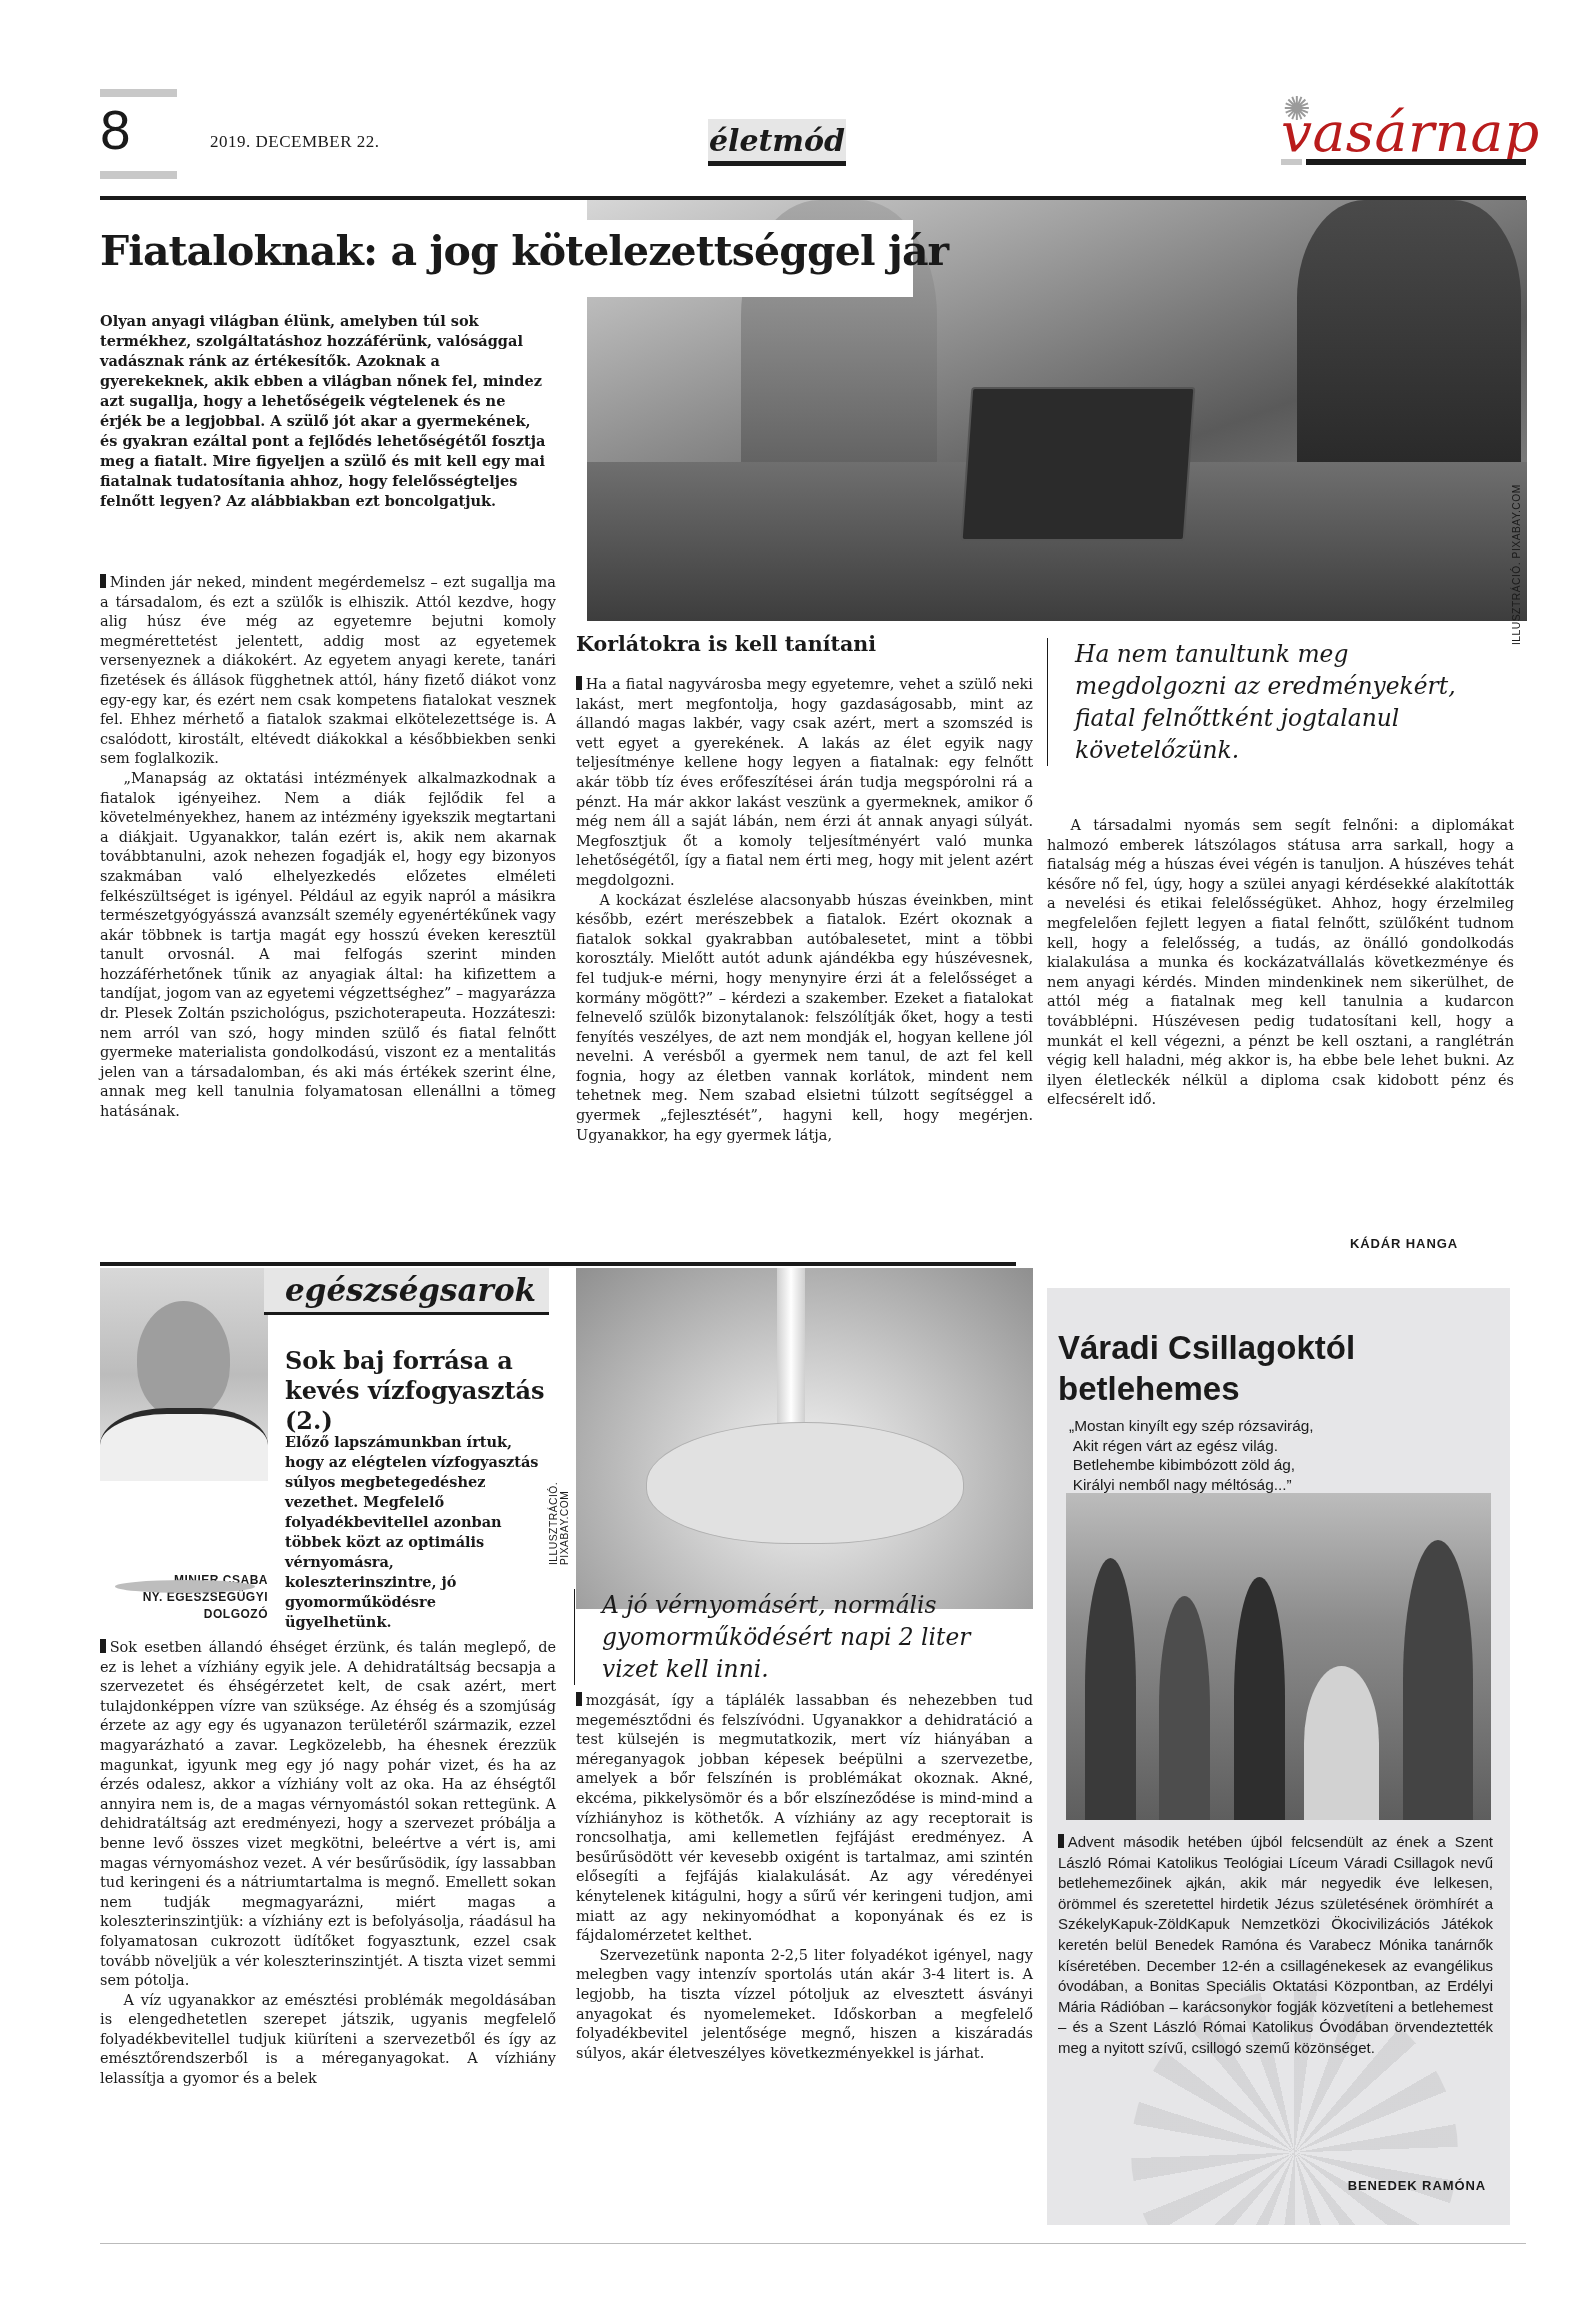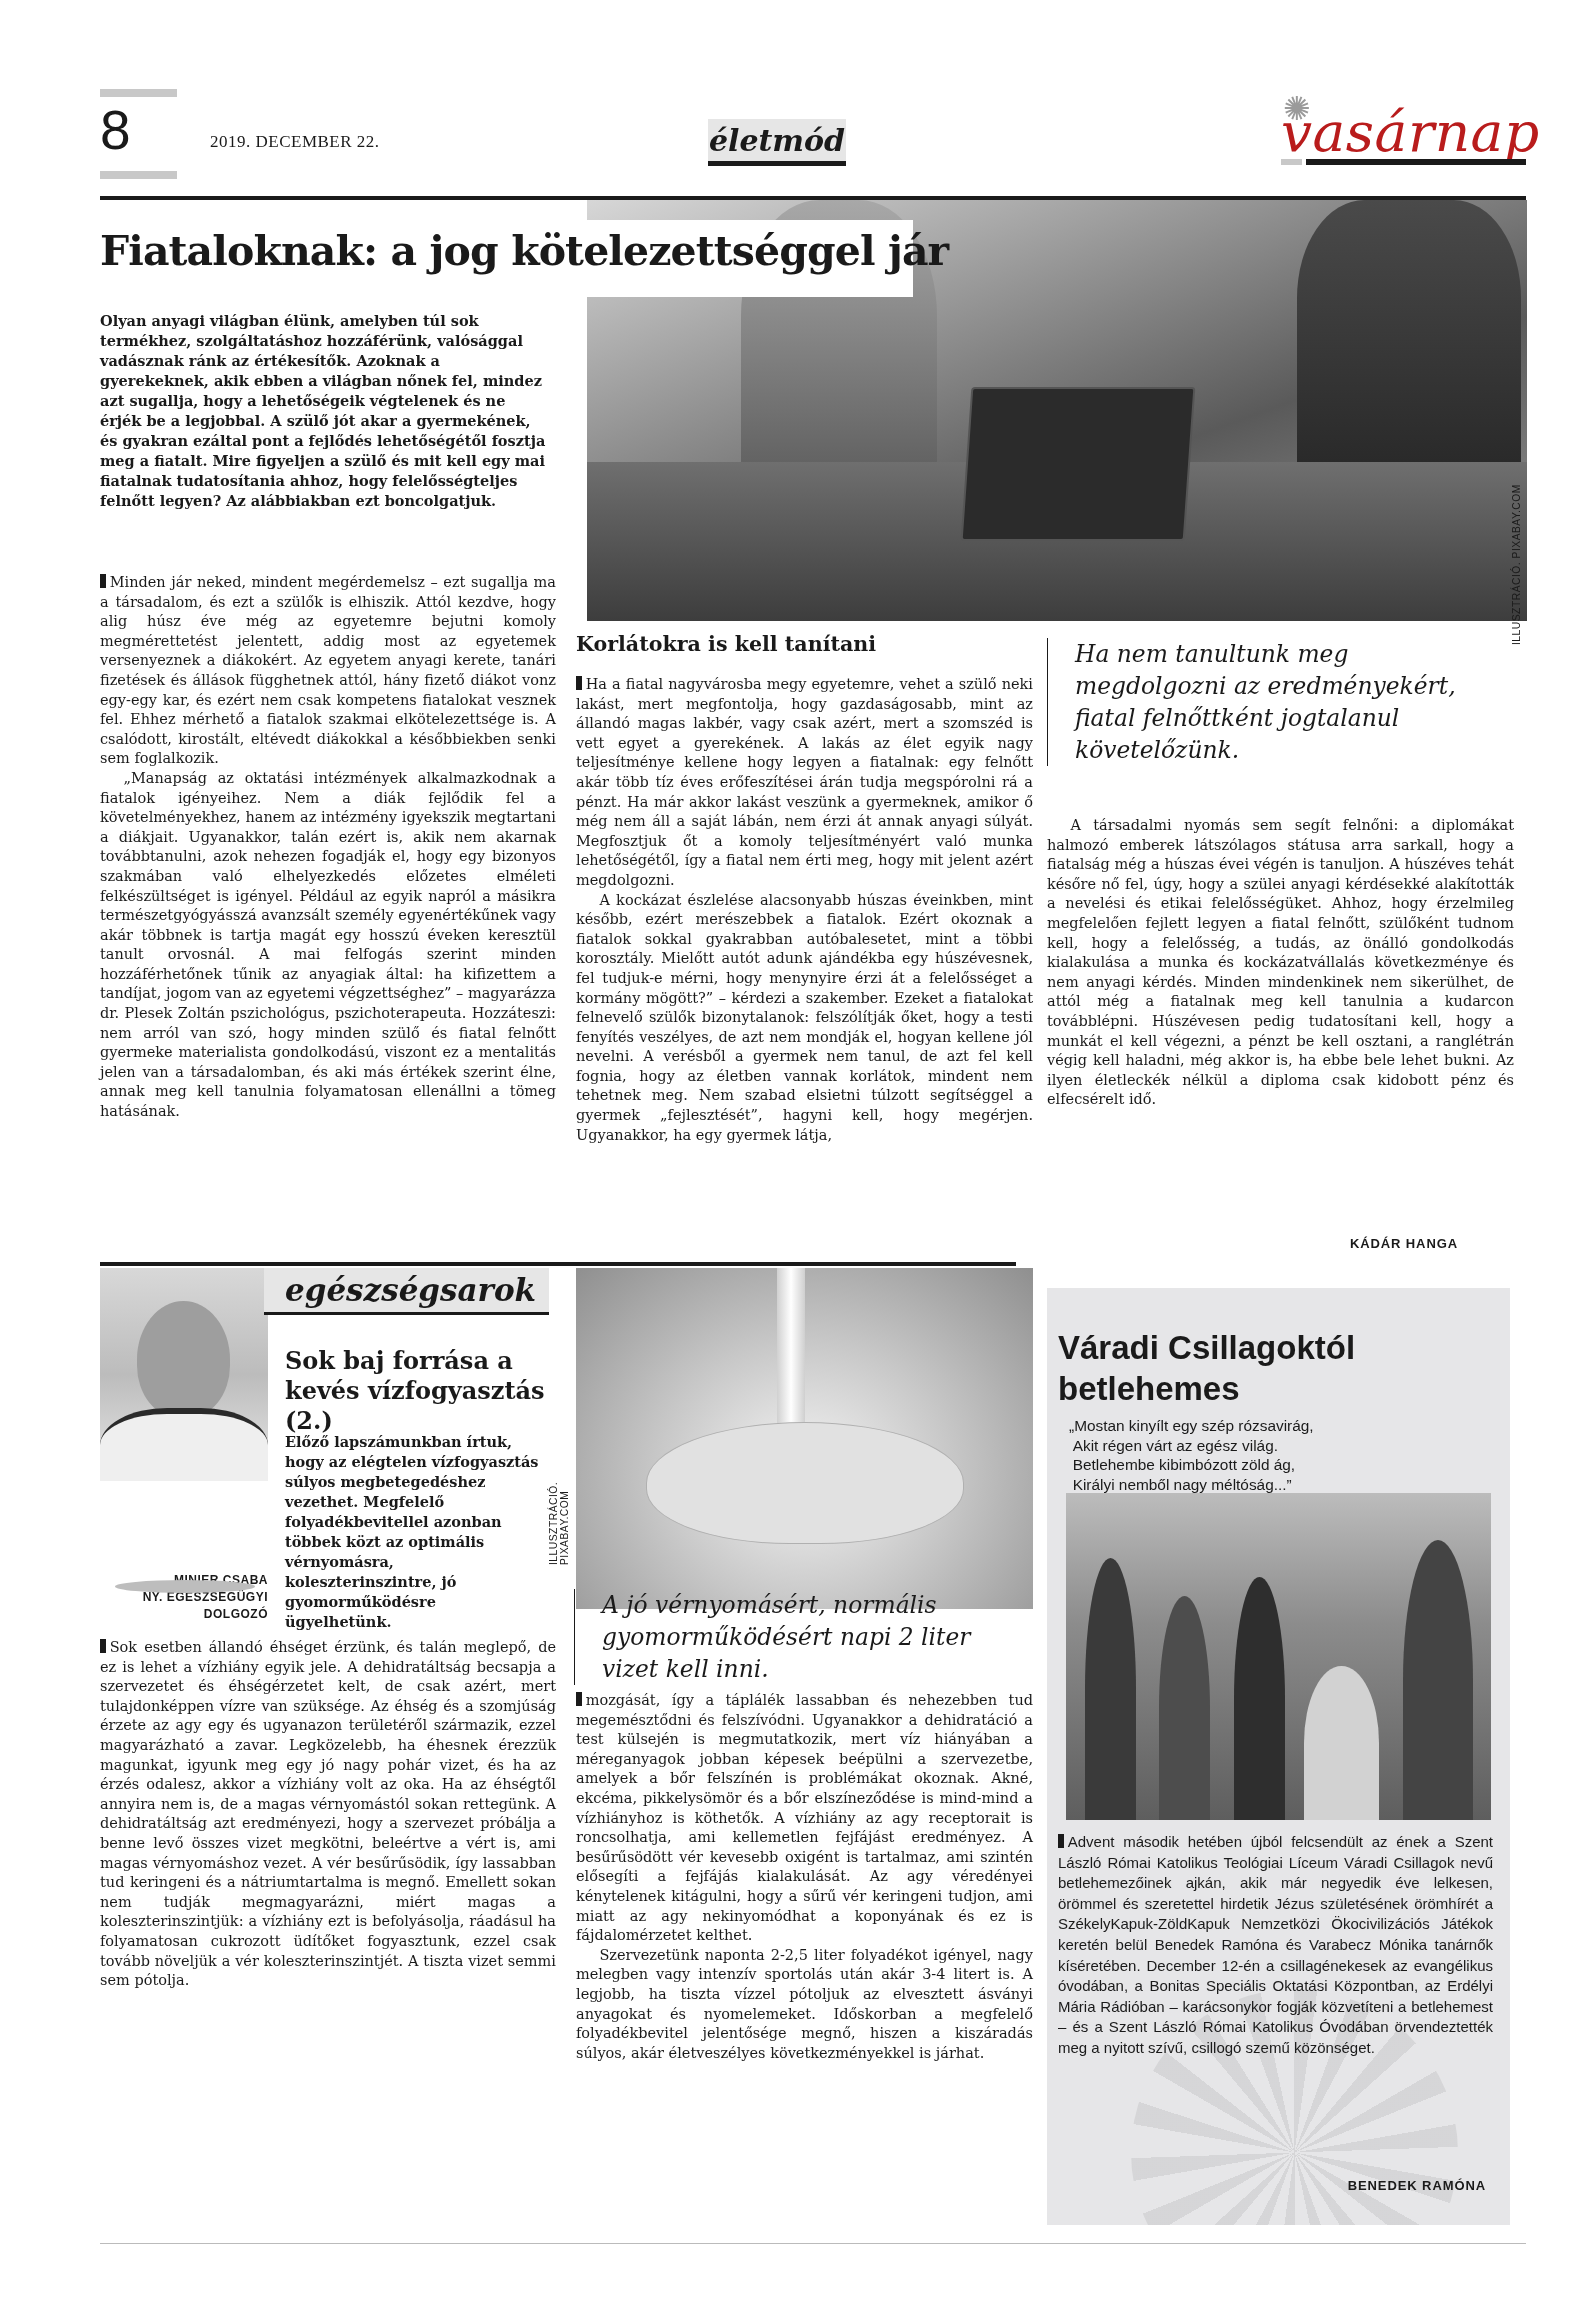--- a/index.html
+++ b/index.html
@@ -137,20 +137,21 @@
 <div class="abs lead health-lead">Előző lapszámunkban írtuk, hogy az elégtelen vízfogyasztás súlyos megbetegedéshez vezethet. Megfelelő folyadékbevitellel azonban többek közt az optimális vérnyomásra, koleszterinszintre, jó gyomorműködésre ügyelhetünk.</div>
 <div class="abs photo-credit-vert health-credit">ILLUSZTRÁCIÓ. PIXABAY.COM</div>
 
 <div class="abs water-photo">
   <div class="stream"></div>
   <div class="hands"></div>
 </div>
 
 <div class="abs col1 body" style="top:1638px;">
   <p class="first">Sok esetben állandó éhséget érzünk, és talán meglepő, de ez is lehet a vízhiány egyik jele. A dehidratáltság becsapja a szervezetet és éhségérzetet kelt, de csak azért, mert tulajdonképpen vízre van szüksége. Az éhség és a szomjúság érzete az agy egy és ugyanazon területéről származik, ezzel magyarázható a zavar. Legközelebb, ha éhesnek érezzük magunkat, igyunk meg egy jó nagy pohár vizet, és ha az érzés odalesz, akkor a vízhiány volt az oka. Ha az éhségtől annyira nem is, de a magas vérnyomástól sokan rettegünk. A dehidratáltság azt eredményezi, hogy a szervezet próbálja a benne levő összes vizet megkötni, beleértve a vért is, ami magas vérnyomáshoz vezet. A vér besűrűsödik, így lassabban tud keringeni és a nátriumtartalma is megnő. Emellett sokan nem tudják megmagyarázni, miért magas a koleszterinszintjük: a vízhiány ezt is befolyásolja, ráadásul ha folyamatosan cukrozott üdítőket fogyasztunk, ezzel csak tovább növeljük a vér koleszterinszintjét. A tiszta vizet semmi sem pótolja.</p>
+  <p>A víz ugyanakkor az emésztési problémák megoldásában is elengedhetetlen szerepet játszik, ugyanis megfelelő folyadékbevitellel tudjuk kiüríteni a szervezetből és így az emésztőrendszerből is a méreganyagokat. A vízhiány lelassítja a gyomor és a belek</p>
 </div>
 
 <blockquote class="abs col2 pullquote" style="top:1589px;width:411px;left:574px;">A jó vérnyomásért, normális gyomorműködésért napi 2 liter vizet kell inni.</blockquote>
 <div class="abs col2 body" style="top:1691px;">
   <p class="first" style="text-indent:0">mozgását, így a táplálék lassabban és nehezebben tud megemésztődni és felszívódni. Ugyanakkor a dehidratáció a test külsején is megmutatkozik, mert víz hiányában a méreganyagok jobban képesek beépülni a szervezetbe, amelyek a bőr felszínén is problémákat okoznak. Akné, ekcéma, pikkelysömör és a bőr elszíneződése is mind-mind a vízhiányhoz is köthetők. A vízhiány az agy receptorait is roncsolhatja, ami kellemetlen fejfájást eredményez. A besűrűsödött vér kevesebb oxigént is tartalmaz, ami szintén elősegíti a fejfájás kialakulását. Az agy véredényei kénytelenek kitágulni, hogy a sűrű vér keringeni tudjon, ami miatt az agy nekinyomódhat a koponyának és ez is fájdalomérzetet kelthet.</p>
   <p>Szervezetünk naponta 2-2,5 liter folyadékot igényel, nagy melegben vagy intenzív sportolás után akár 3-4 litert is. A legjobb, ha tiszta vízzel pótoljuk az elvesztett ásványi anyagokat és nyomelemeket. Időskorban a megfelelő folyadékbevitel jelentősége megnő, hiszen a kiszáradás súlyos, akár életveszélyes következményekkel is járhat.</p>
 </div>
 
 <div class="abs box">
   <div class="sunburst"></div>

